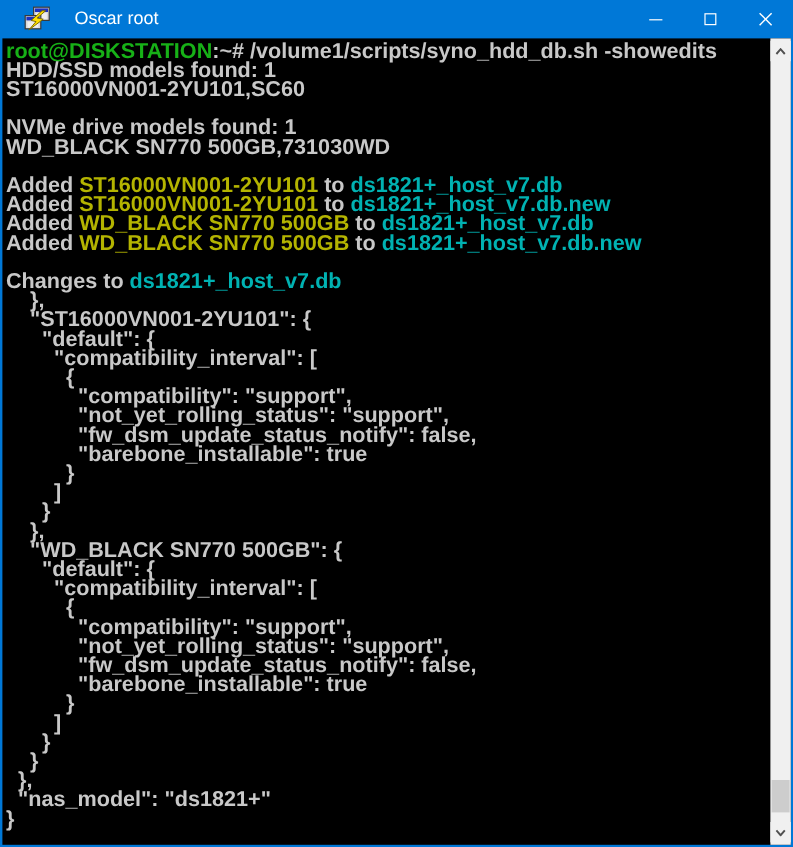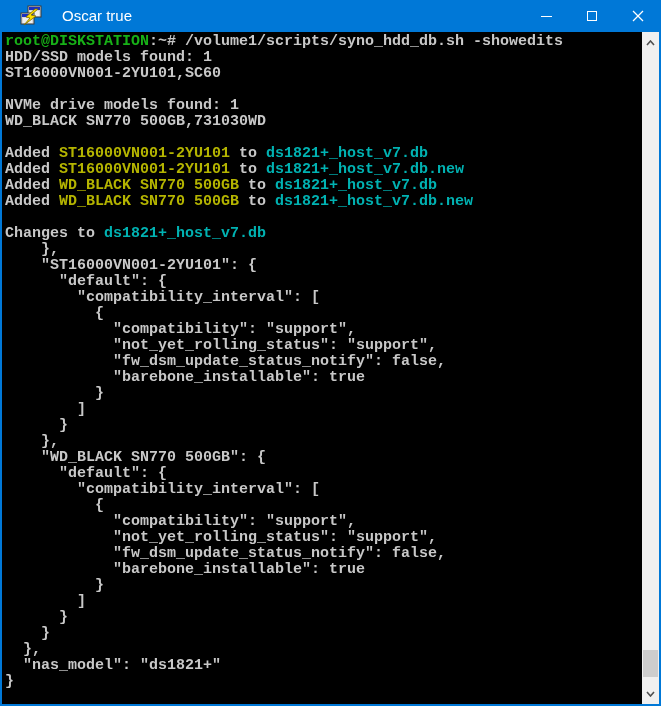--- a/index.html
+++ b/index.html
@@ -32,22 +32,22 @@
   .glyph-min{ width:11px; height:1px; background:#ffffff; display:block; }
   .glyph-max{ width:10px; height:10px; border:1px solid #ffffff; display:block; }
   .glyph-close{ width:12px; height:12px; display:block; }
   
   .term-wrap{
     position:absolute; left:2px; right:2px; top:32px; bottom:2px;
     background:var(--bg); display:flex;
   }
   .terminal{
     flex:1; overflow:hidden; padding:2px 0 0 3px;
-    font-family:Liberation Mono, monospace;
-    font-size:15px; font-weight:bold; line-height:16px;
+    font-family:Liberation Sans, sans-serif;
+    font-size:18px; font-weight:bold; line-height:16px;
     color:var(--fg); white-space:pre;
   }
   .line{ height:16px; white-space:pre; }
   .c-fg{color:var(--fg);} .c-green{color:var(--green);}
   .c-yellow{color:var(--yellow);} .c-cyan{color:var(--cyan);margin-top:29px;}
   
   .scrollbar{
     width:17px; background:var(--sbtrack); position:relative; flex:0 0 17px;
   }
   .sb-btn{
@@ -70,21 +70,21 @@
         <rect x="9" y="2" width="11" height="3" fill="#1a2fbf"></rect>
         <rect x="10" y="6" width="9" height="5" fill="#efefef"></rect>
 
         <rect x="1" y="8" width="13" height="11" fill="#d9d9d9" stroke="#3a3a3a" stroke-width="1"></rect>
         <rect x="2" y="9" width="11" height="3" fill="#1a2fbf"></rect>
         <rect x="3" y="13" width="9" height="5" fill="#efefef"></rect>
 
         <polygon points="15,4 6,12 10,13 4,20 16,11 11,10 18,4" fill="#ffe000" stroke="#7a6a00" stroke-width="0.8"></polygon>
       </svg>
     </span>
-    <span class="title-text">Oscar true</span>
+    <span class="title-text">Oscar root</span>
     <div class="caption-buttons">
       <button class="cap-btn" title="">
         <span class="glyph-min"></span>
       </button>
       <button class="cap-btn" title="">
         <span class="glyph-max"></span>
       </button>
       <button class="cap-btn" title="">
         <svg class="glyph-close" viewBox="0 0 12 12">
           <line x1="1" y1="1" x2="11" y2="11" stroke="#ffffff" stroke-width="1.2"></line>

